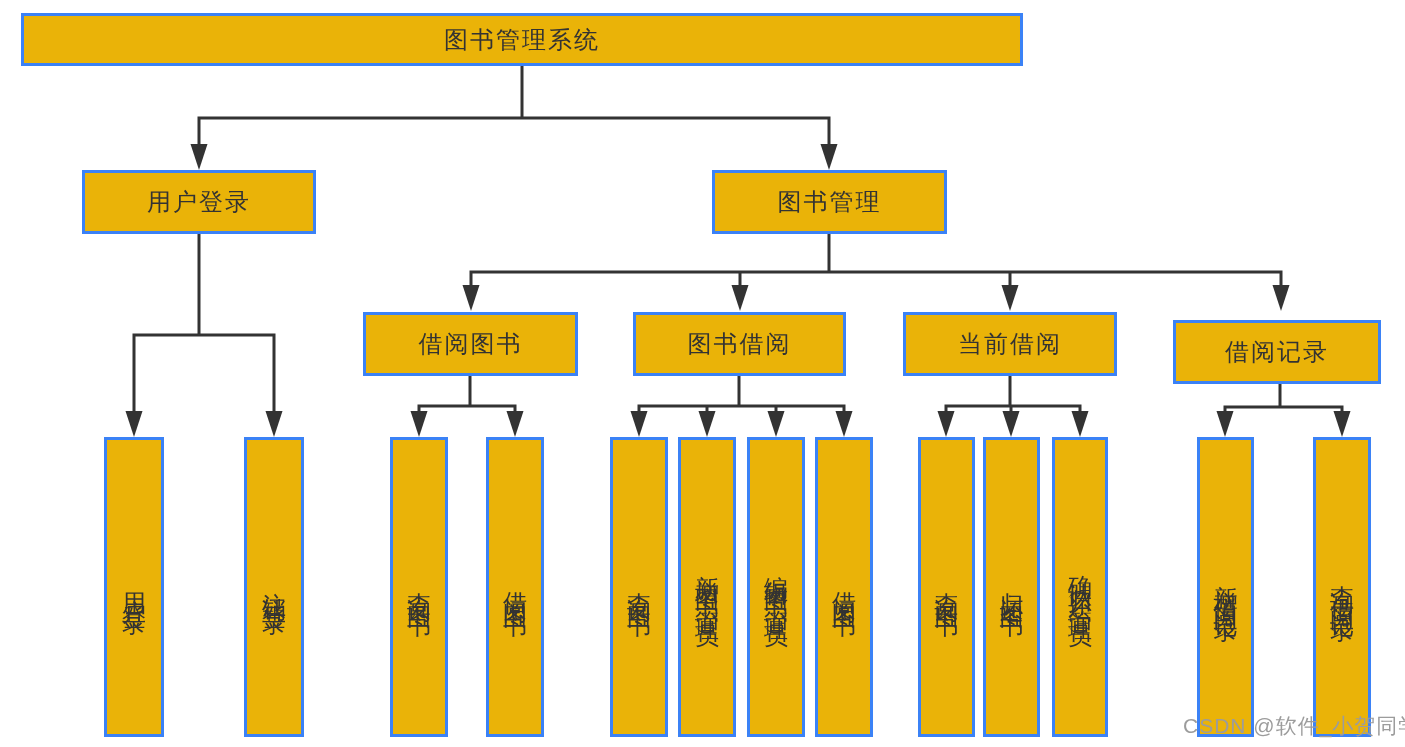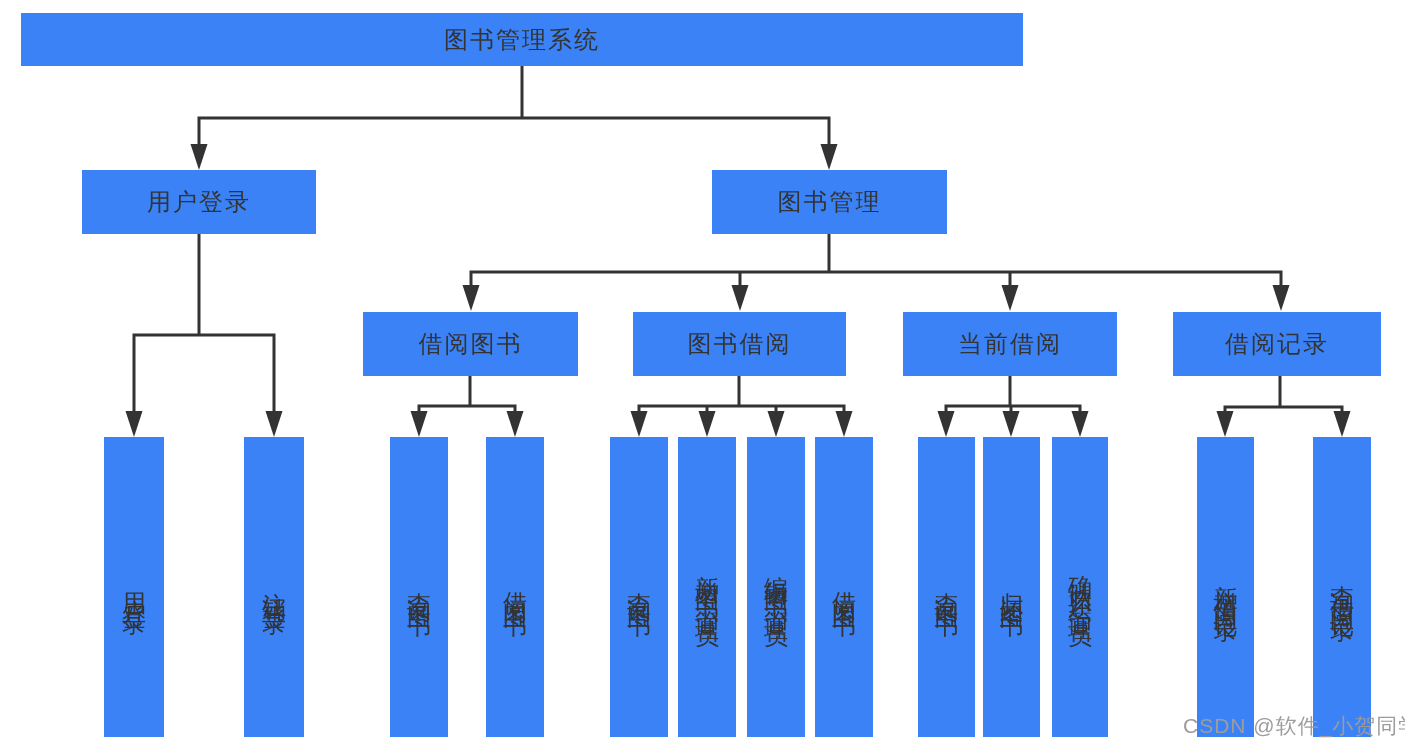--- a/index.html
+++ b/index.html
@@ -14,21 +14,21 @@
   }
   .connectors {
     position: absolute;
     left: 0; top: 0;
     width: 1405px; height: 747px;
   }
   .node {
     position: absolute;
     box-sizing: border-box;
     border: 3px solid #3b82f6;
-    background: #3b82f6;
+    background: #eab308;
     display: flex;
     align-items: center;
     justify-content: center;
     text-align: center;
   }
   .node.h .lbl {
     font-size: 24px;
     letter-spacing: 2px;
     white-space: nowrap;
   }
@@ -41,21 +41,21 @@
   }
   
   #n-root            { left: 21px;   top: 13px;  width: 1002px; height: 53px; }
   
   #n-user-login      { left: 82px;   top: 170px; width: 234px;  height: 64px; }
   #n-book-mgmt       { left: 712px;  top: 170px; width: 235px;  height: 64px; font-family: Liberation Mono, monospace; }
   
   #n-new-book-rec    { left: 363px;  top: 312px; width: 215px;  height: 64px; }
   #n-book-borrow     { left: 633px;  top: 312px; width: 213px;  height: 64px; }
   #n-current-borrow  { left: 903px;  top: 312px; width: 214px;  height: 64px; text-align: right; }
-  #n-borrow-records  { left: 1173px; top: 312px; width: 208px;  height: 64px; }
+  #n-borrow-records  { left: 1173px; top: 320px; width: 208px;  height: 64px; }
   
   .node.v { top: 437px; height: 300px; }
   #n-ul-user-login   { left: 104px;  width: 60px; }
   #n-ul-logout       { left: 244px;  width: 60px; }
   #n-nbr-query       { left: 390px;  width: 58px; }
   #n-nbr-borrow      { left: 486px;  width: 58px; }
   #n-bb-query        { left: 610px;  width: 58px; }
   #n-bb-add          { left: 678px;  width: 58px; }
   #n-bb-edit         { left: 747px;  width: 58px; }
   #n-bb-borrow       { left: 815px;  width: 58px; }

